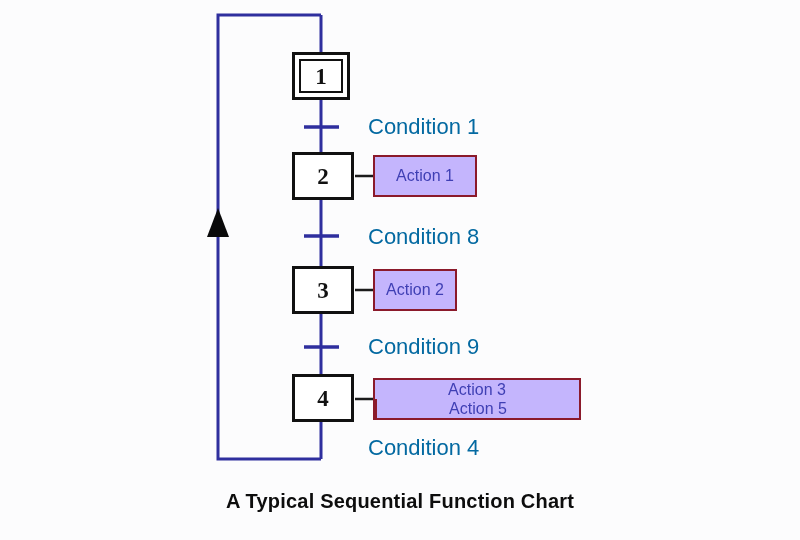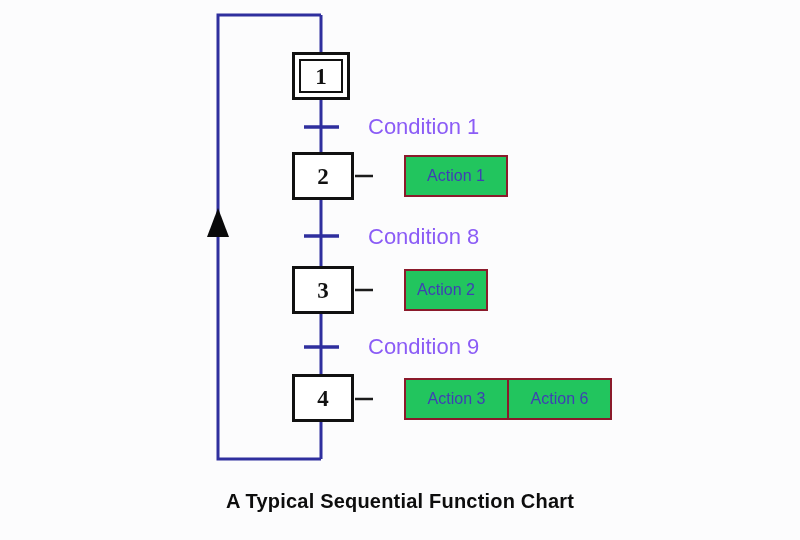--- a/index.html
+++ b/index.html
@@ -52,25 +52,24 @@
     font-weight: bold;
     font-size: 23px;
     color: #111111;
     line-height: 1;
   }
 
   
   .action-box {
     position: absolute;
     box-sizing: border-box;
-    background: #22c55e;
+    background: #c4b5fd;
     border: 2px solid #8b1a2b;
     display: flex;
     align-items: stretch;
-    margin-left: 31px;
   }
   .action-cell {
     flex: 1 1 auto;
     display: flex;
     align-items: center;
     justify-content: center;
     padding: 0 10px;
     white-space: nowrap;
   }
   .action-cell + .action-cell {
@@ -81,21 +80,21 @@
     font-size: 16px;
     color: #3f3fb4;
     line-height: 1;
   }
 
   
   .condition-label {
     position: absolute;
     font-family: "Liberation Sans", sans-serif;
     font-size: 22px;
-    color: #8b5cf6;
+    color: #0369a1;
     white-space: nowrap;
     line-height: 1;
   }
 
   
   .caption {
     position: absolute;
     left: 0;
     top: 490px;
     width: 800px;
@@ -169,31 +168,32 @@
       <span class="action-text">Action 1</span>
     </div>
   </div>
 
   <div class="action-box" style="left:373px; top:269px; width:84px; height:42px;">
     <div class="action-cell">
       <span class="action-text">Action 2</span>
     </div>
   </div>
 
-  <div class="action-box" style="left:373px; top:378px; width:208px; height:42px;">
+  <div class="action-box" style="left:373px; top:378px; width:208px; height:42px;flex-direction:column;">
     <div class="action-cell">
       <span class="action-text">Action 3</span>
     </div>
     <div class="action-cell">
-      <span class="action-text">Action 6</span>
+      <span class="action-text">Action 5</span>
     </div>
   </div>
 
   <div class="condition-label" style="left:368px; top:116px;">Condition 1</div>
 
   <div class="condition-label" style="left:368px; top:226px;">Condition 8</div>
 
   <div class="condition-label" style="left:368px; top:336px;">Condition 9</div>
 
+  <div class="condition-label" style="left:368px; top:437px;">Condition 4</div>
 
   <div class="caption">A Typical Sequential Function Chart</div>
 
 </div>
 
 </body></html>

